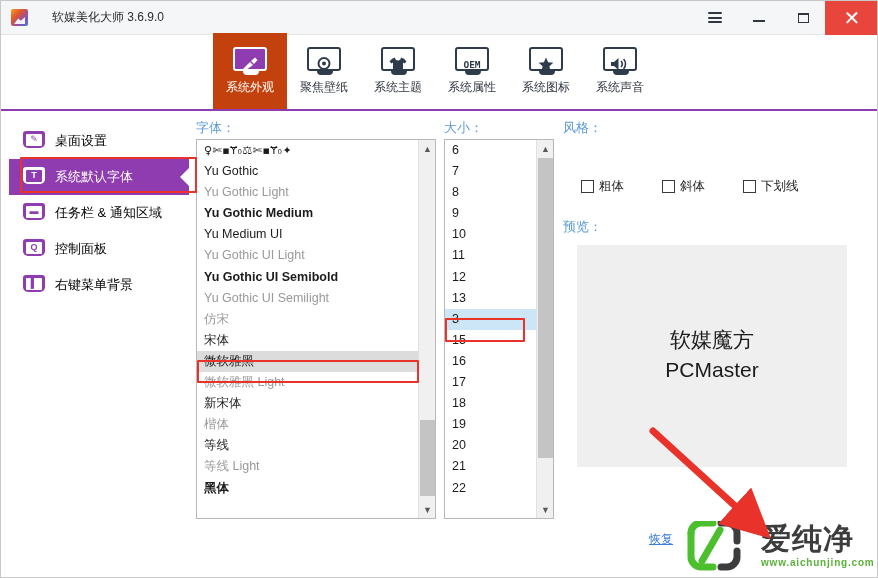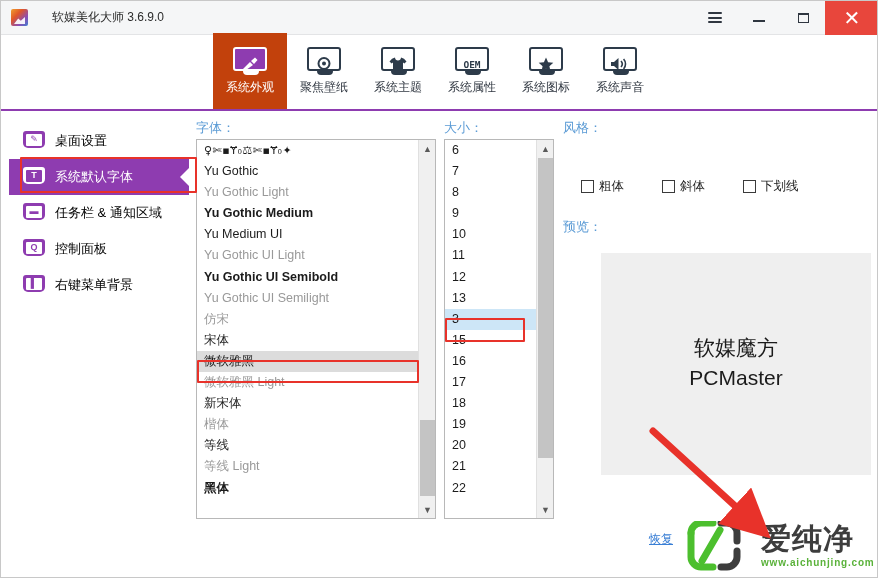--- a/index.html
+++ b/index.html
@@ -383,21 +383,21 @@
       <span class="chkbox"></span>
       <span class="chklabel">斜体</span>
     </div>
     <div class="chkrow" style="left:742px; top:65px;">
       <span class="chkbox"></span>
       <span class="chklabel">下划线</span>
     </div>
 
     <div class="collabel" style="left:562px; top:105px;">预览：</div>
 
-    <div class="preview" style="top:140px;margin-left:24px;">
+    <div class="preview" style="top:132px;">
       <div class="preview-inner">
         <div>软媒魔方</div>
         <div>PCMaster</div>
       </div>
     </div>
 
     <div class="restore-link" style="top:418px;">恢复</div>
 
     <div class="wm" style="top:408px;">
       <div class="wm-mark">

